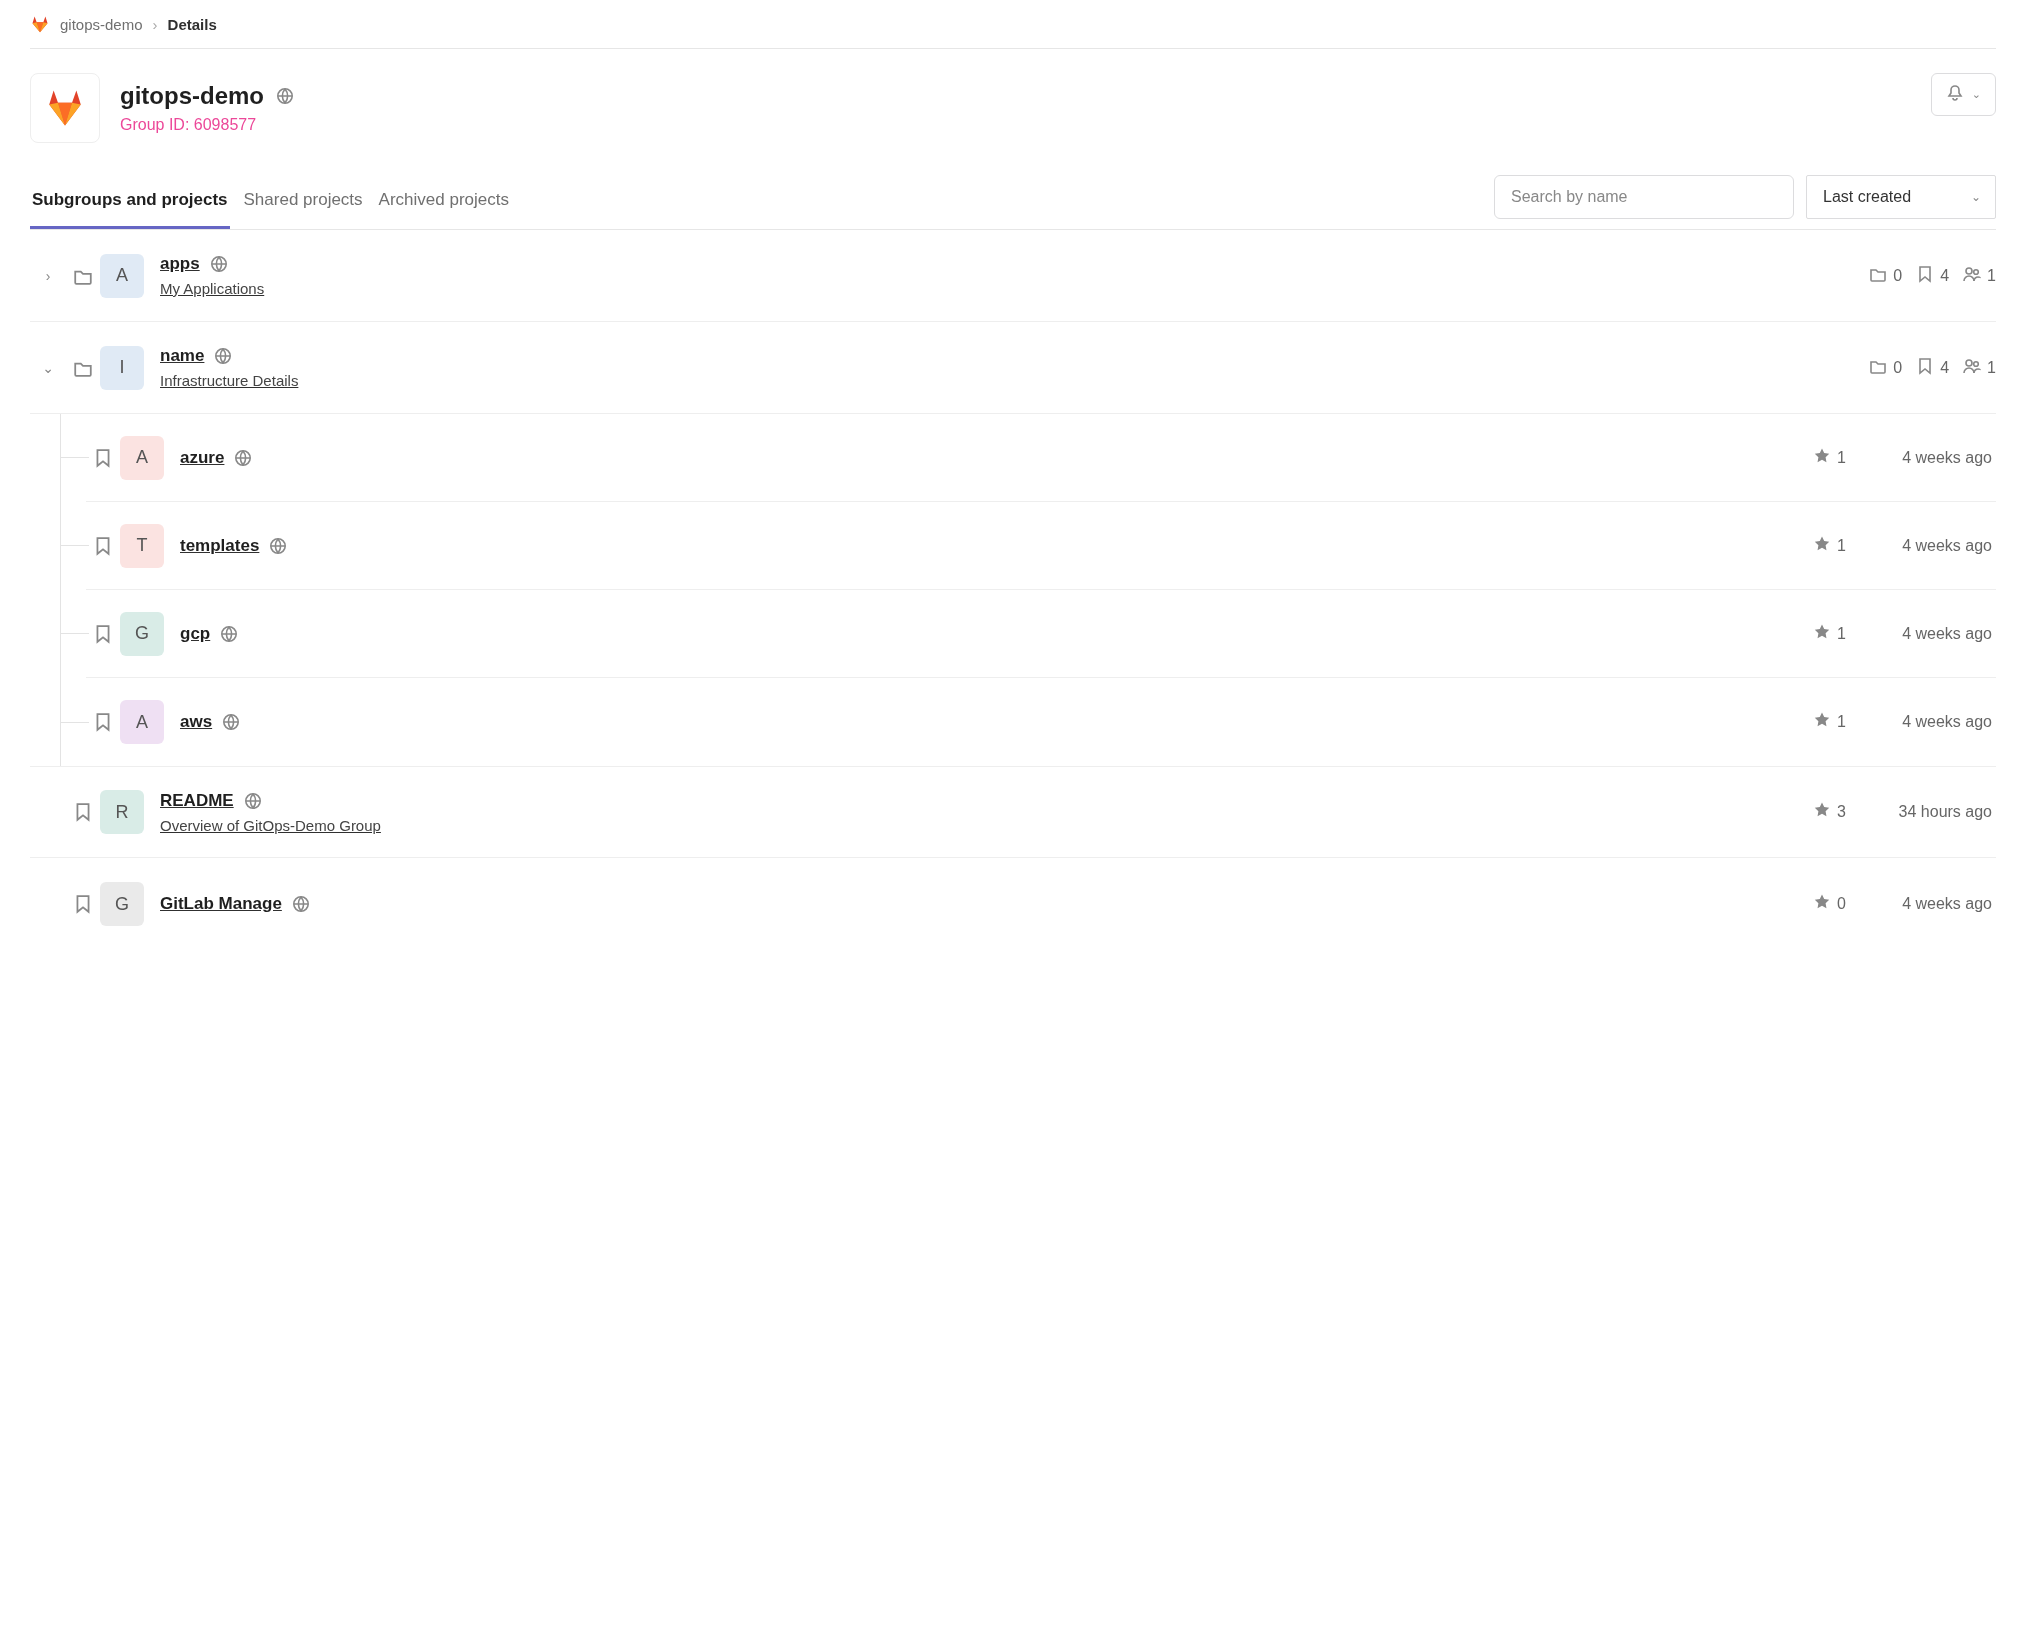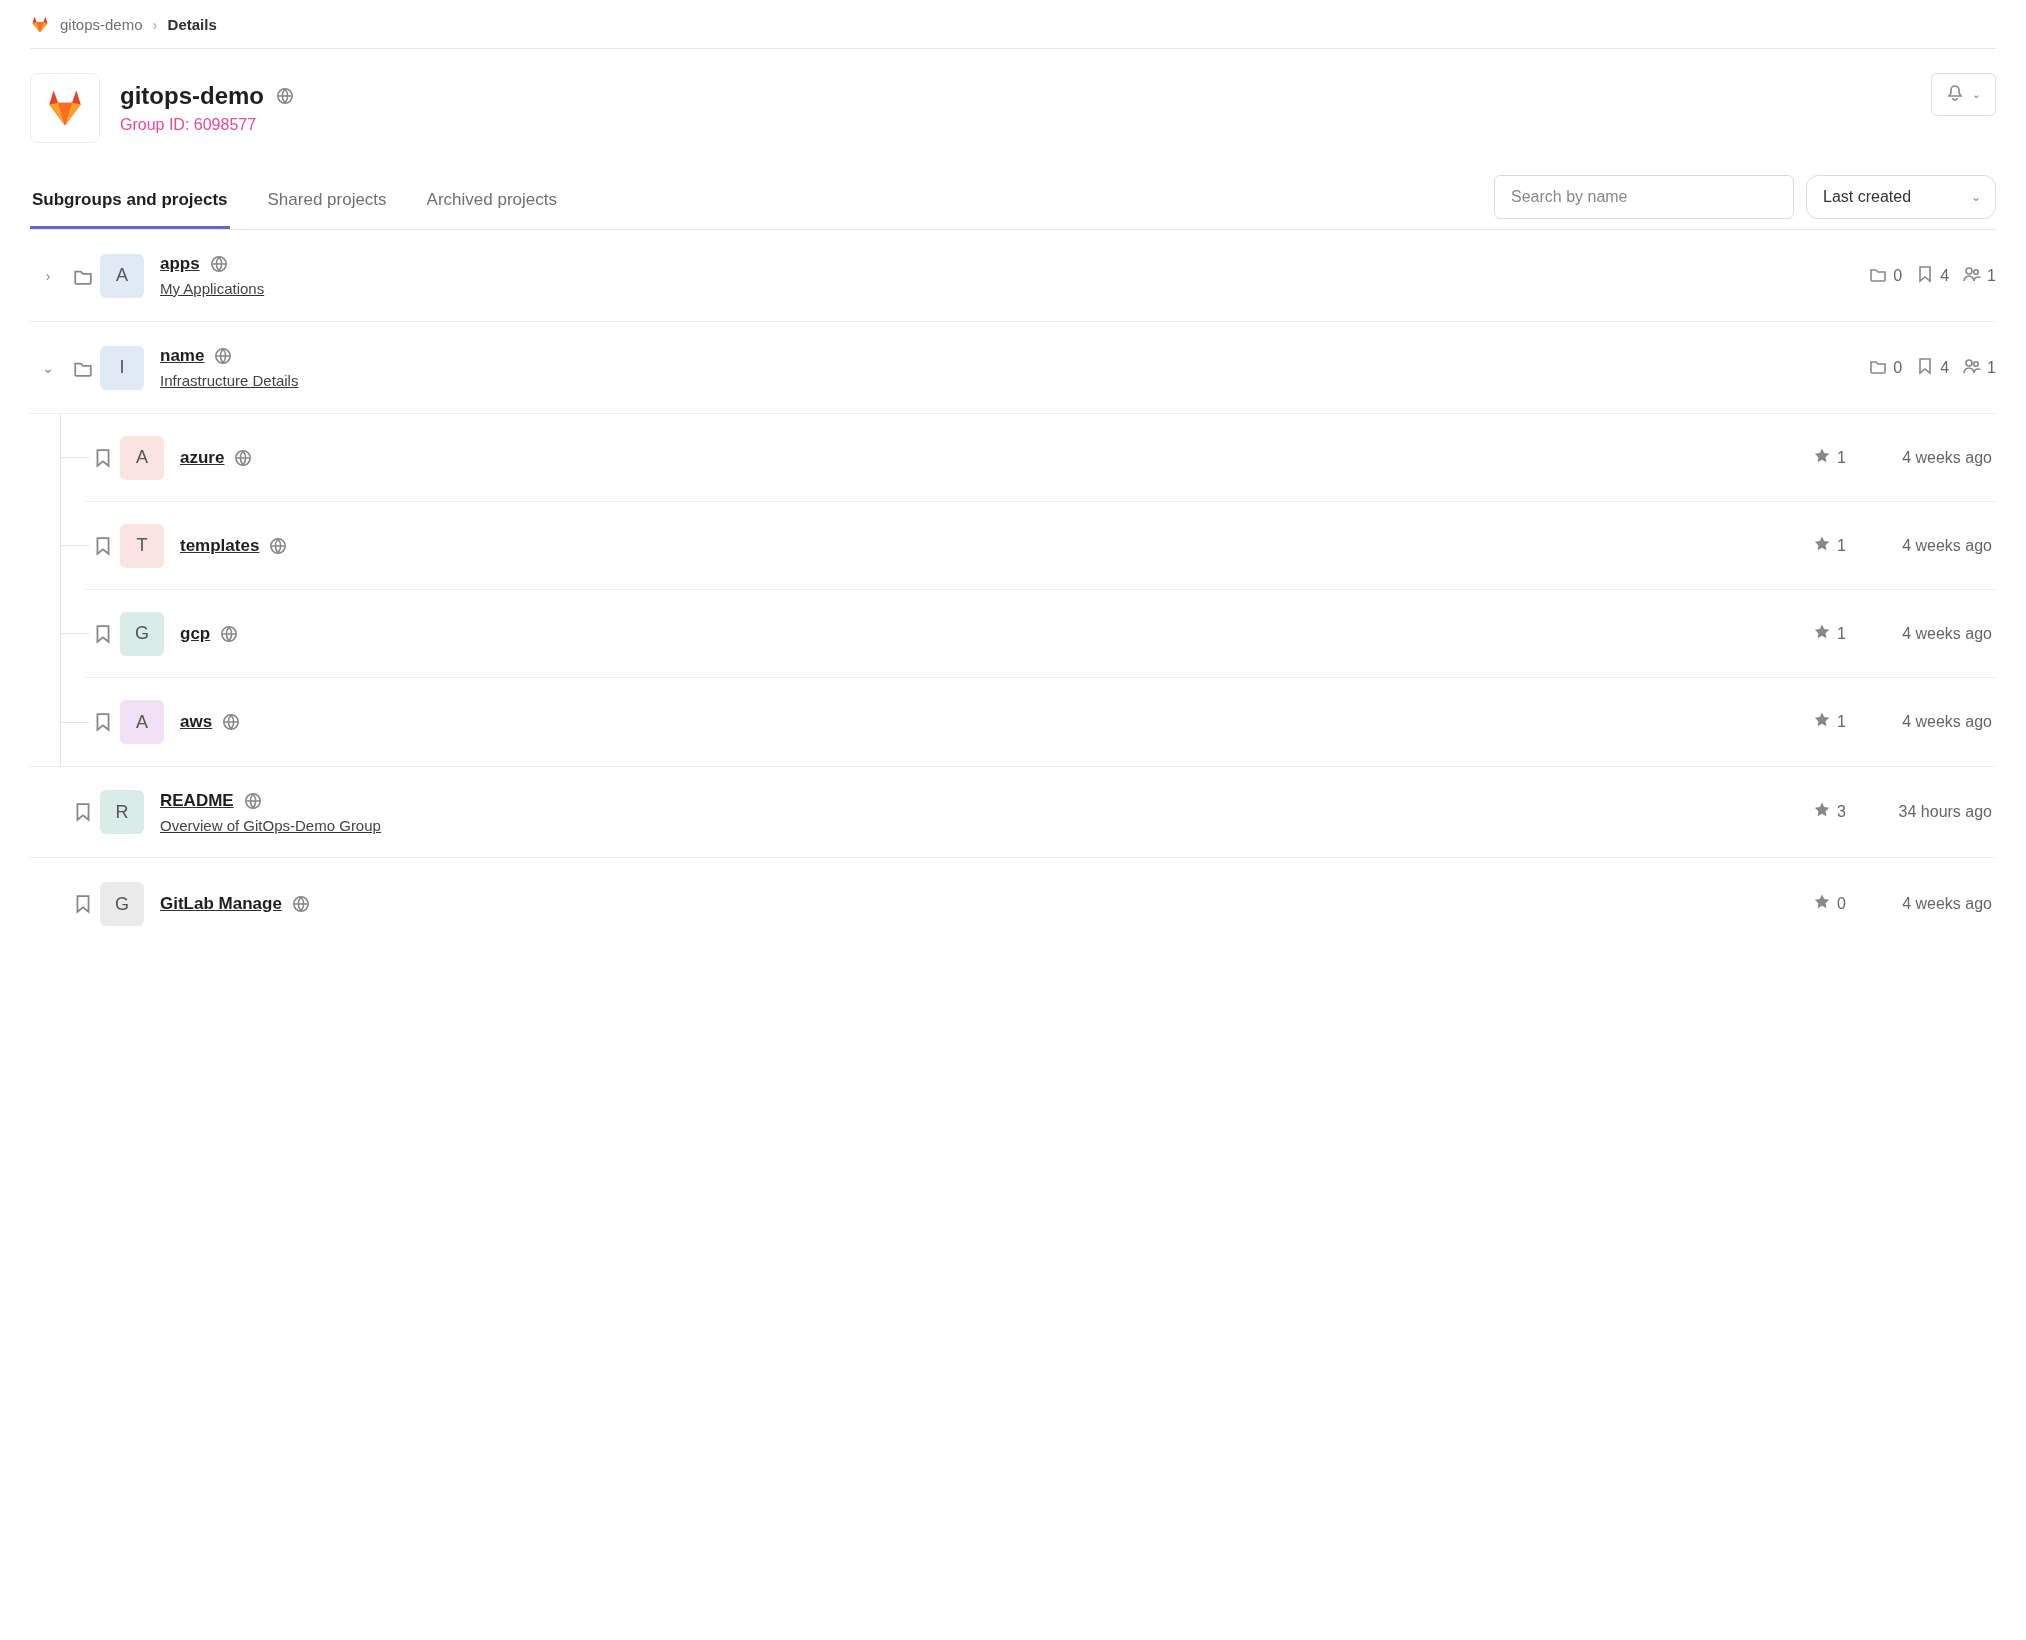--- a/index.html
+++ b/index.html
@@ -70,21 +70,21 @@
 
     
     .tabs-row {
       display: flex;
       align-items: center;
       justify-content: space-between;
       border-bottom: 1px solid #e6e6e6;
       margin-top: 22px;
       gap: 12px;
     }
-    .tabs { display: flex; gap: 36px; }
+    .tabs { display: flex; gap: 12px; }
     .tab {
       padding: 14px 2px 16px;
       font-size: 17px;
       color: #707070;
       cursor: pointer;
       border-bottom: 3px solid transparent;
       white-space: nowrap;
     }
     .tab.active { color: #1f1f1f; font-weight: 700; border-bottom-color: #6666c4; }
     .tabs-controls { display: flex; gap: 12px; align-items: center; padding-bottom: 10px; }
@@ -93,21 +93,21 @@
       border-radius: 6px;
       padding: 0 16px;
       height: 44px;
       width: 300px;
       font-size: 16px;
       color: #303030;
     }
     .search-input::placeholder { color: #888; }
     .sort-select {
       border: 1px solid #dcdcde;
-      border-radius: 12px;
+      border-radius: 2px;
       padding: 0 40px 0 16px;
       height: 44px;
       font-size: 16px;
       background: #fff;
       position: relative;
       display: flex;
       align-items: center;
       cursor: pointer;
       color: #333;
       min-width: 190px;

